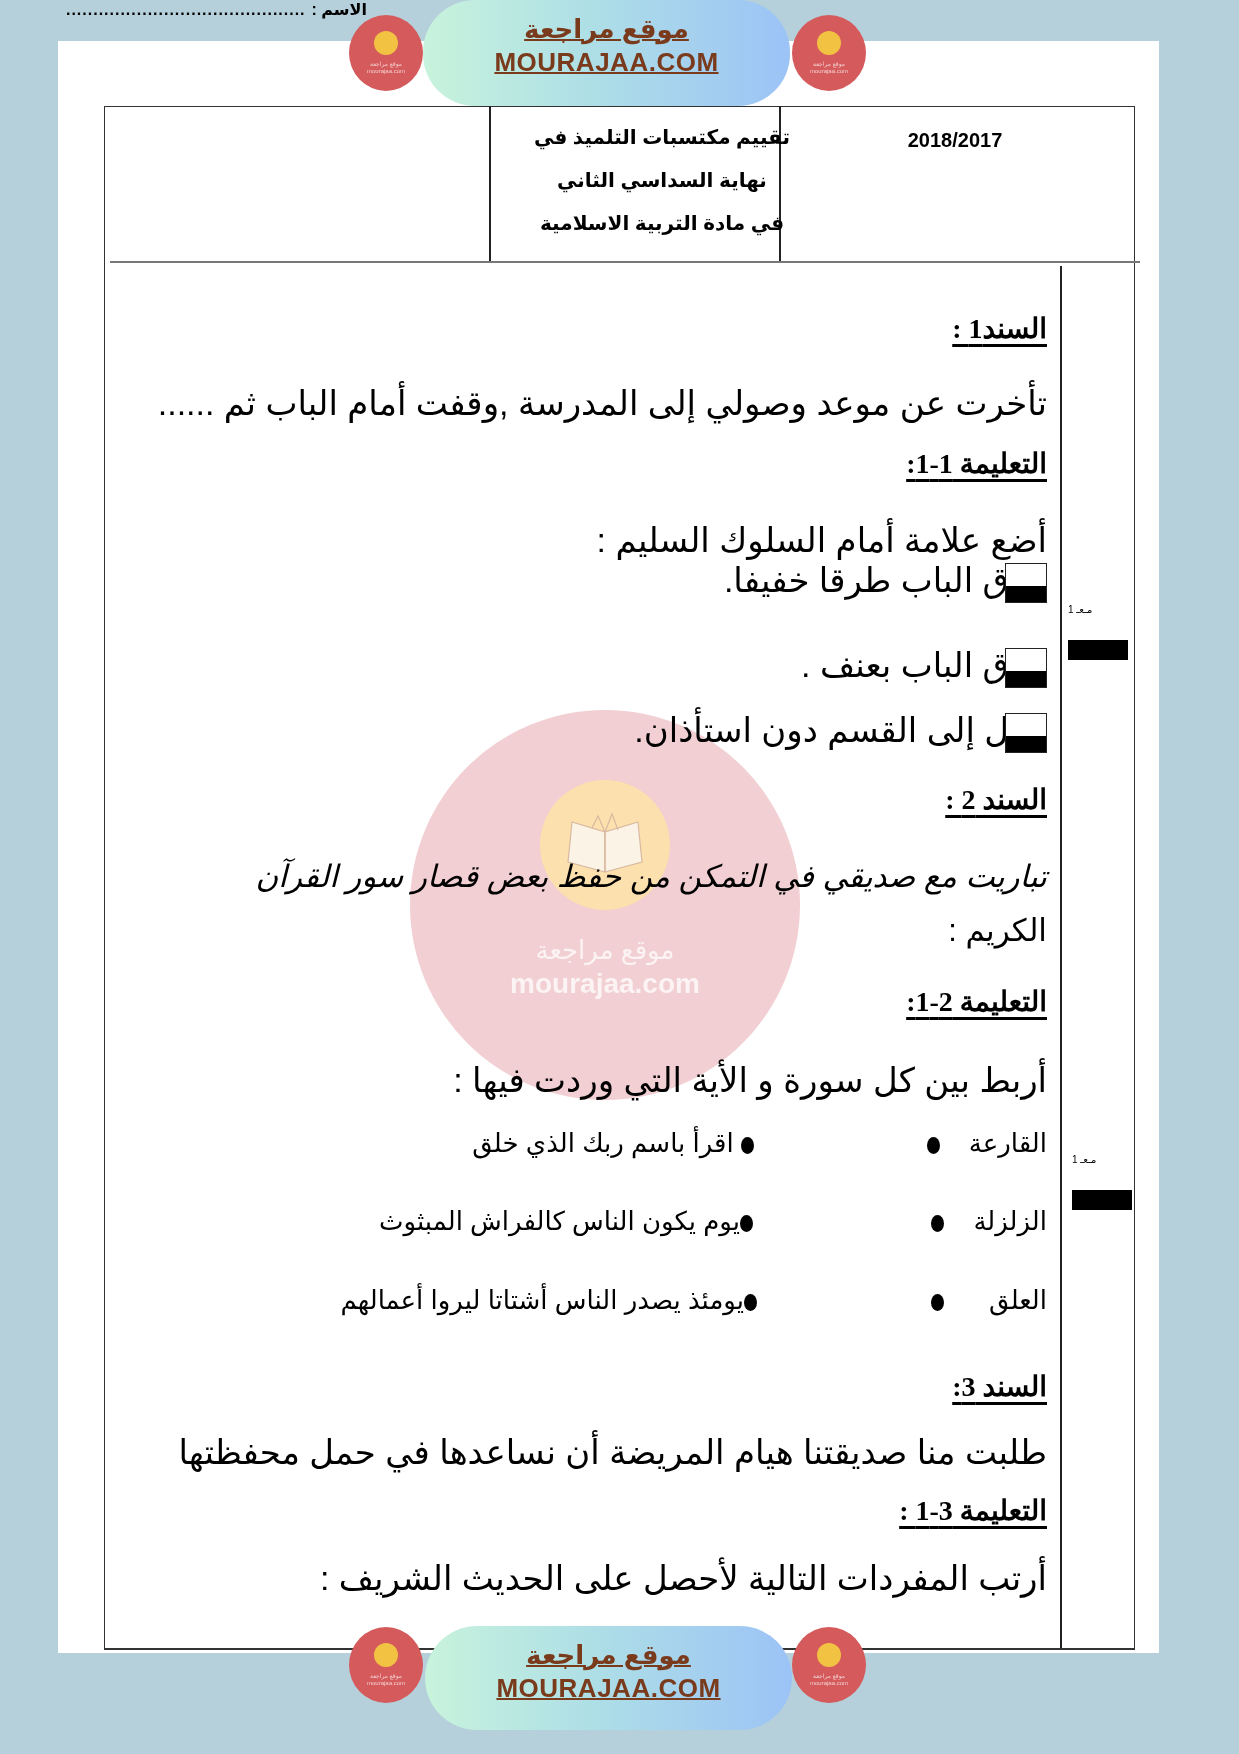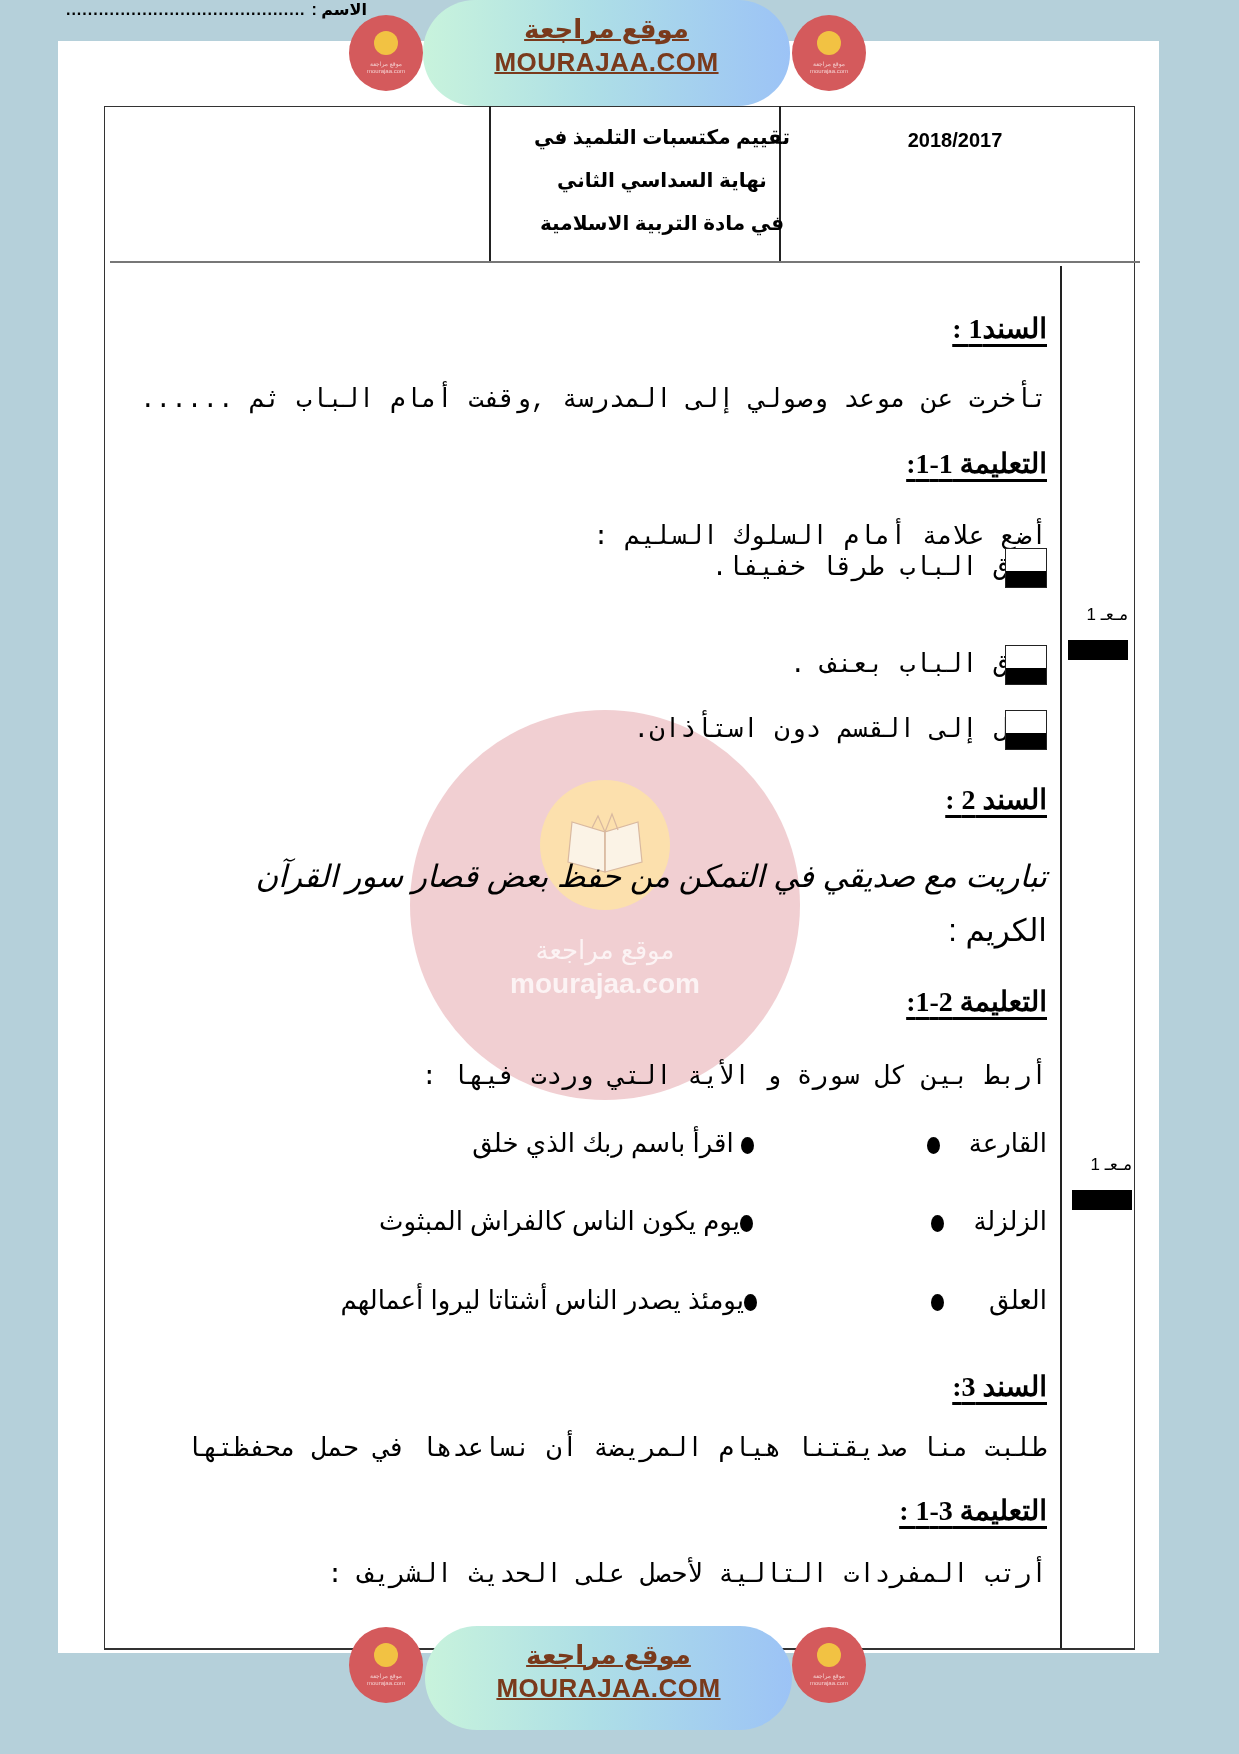--- a/index.html
+++ b/index.html
@@ -25,26 +25,26 @@
   .hdr-cell { position: absolute; direction: rtl; text-align: center; font-weight: bold; }
   .hdr-right { left: 780px; top: 118px; width: 350px; font-size: 20px; line-height: 44px; }
   .hdr-mid { left: 492px; top: 116px; width: 340px; font-size: 20px; line-height: 43px; }
   .hdr-left { left: 115px; top: 114px; width: 375px; direction: rtl; }
   .field-row { display: flex; align-items: baseline; direction: rtl; height: 52px; font-size: 16px; font-weight: bold; padding-right: 8px; }
   .field-row .dots { font-weight: bold; letter-spacing: 1px; margin-right: 6px; }
   .class-row { direction: rtl; text-align: center; font-size: 16px; font-weight: bold; padding-top: 2px; padding-left: 70px; }
   .class-row .val { letter-spacing: 1px; margin-right: 10px; }
 
   .margin-vline { position: absolute; left: 1060px; top: 266px; width: 1.5px; height: 1382px; background: #222; }
-  .score { position: absolute; width: 60px; text-align: right; font-size: 17px; direction: rtl; }
+  .score { position: absolute; width: 60px; text-align: left; font-size: 10px; direction: rtl; }
   .score-box { position: absolute; width: 60px; height: 20px; background: #000; }
 
   .content { position: absolute; right: 192px; direction: rtl; text-align: right; white-space: nowrap; }
   .h { font-size: 28px; font-weight: bold; text-decoration: underline; text-decoration-thickness: 3px; text-underline-offset: 6px; font-family: "Liberation Serif", serif; }
-  .p { font-size: 26px; font-family: Liberation Mono, monospace; }
+  .p { font-size: 34px; }
   .p-big { font-size: 31px; line-height: 50px; }
   .chk { display: inline-block; width: 42px; height: 40px; border: 1.5px solid #222; box-sizing: border-box; vertical-align: middle; position: relative; margin-left: -4px; background: #fff; }
   .chk::after { content: ""; position: absolute; left: 0; right: 0; bottom: 0; height: 16px; background: #000; }
   .match-row { position: absolute; direction: rtl; font-size: 26px; white-space: nowrap; }
   .bullet { display: inline-block; width: 13px; height: 17px; border-radius: 50%; background: #000; vertical-align: middle; }
 
   .watermark {
     position: absolute; left: 410px; top: 710px; width: 390px; height: 390px; border-radius: 50%;
     background: rgba(228, 160, 165, 0.5);
   }
@@ -115,21 +115,21 @@
   </div>
   <div class="wm-text wm-ar">موقع مراجعة</div>
   <div class="wm-text wm-en">mourajaa.com</div>
 </div>
 
 <div class="content h" style="top:312px;">السند1 :</div>
 <div class="content p" style="top:383px;">تأخرت عن موعد وصولي إلى المدرسة ,وقفت أمام الباب ثم ......</div>
 <div class="content h" style="top:447px;">التعليمة 1-1:</div>
 <div class="content p" style="top:520px;margin-left:31px;">أضع علامة أمام السلوك السليم :</div>
 
-<div class="content p" style="top:548px;">
+<div class="content p" style="top:560px;">
   <span class="chk"></span><span>ق الباب طرقا خفيفا.</span>
 </div>
 <div class="content p" style="top:645px;">
   <span class="chk"></span><span>ق الباب بعنف .</span>
 </div>
 <div class="content p" style="top:710px;">
   <span class="chk"></span><span>ل إلى القسم دون استأذان.</span>
 </div>
 
 <div class="content h" style="top:783px;">السند 2 :</div>

